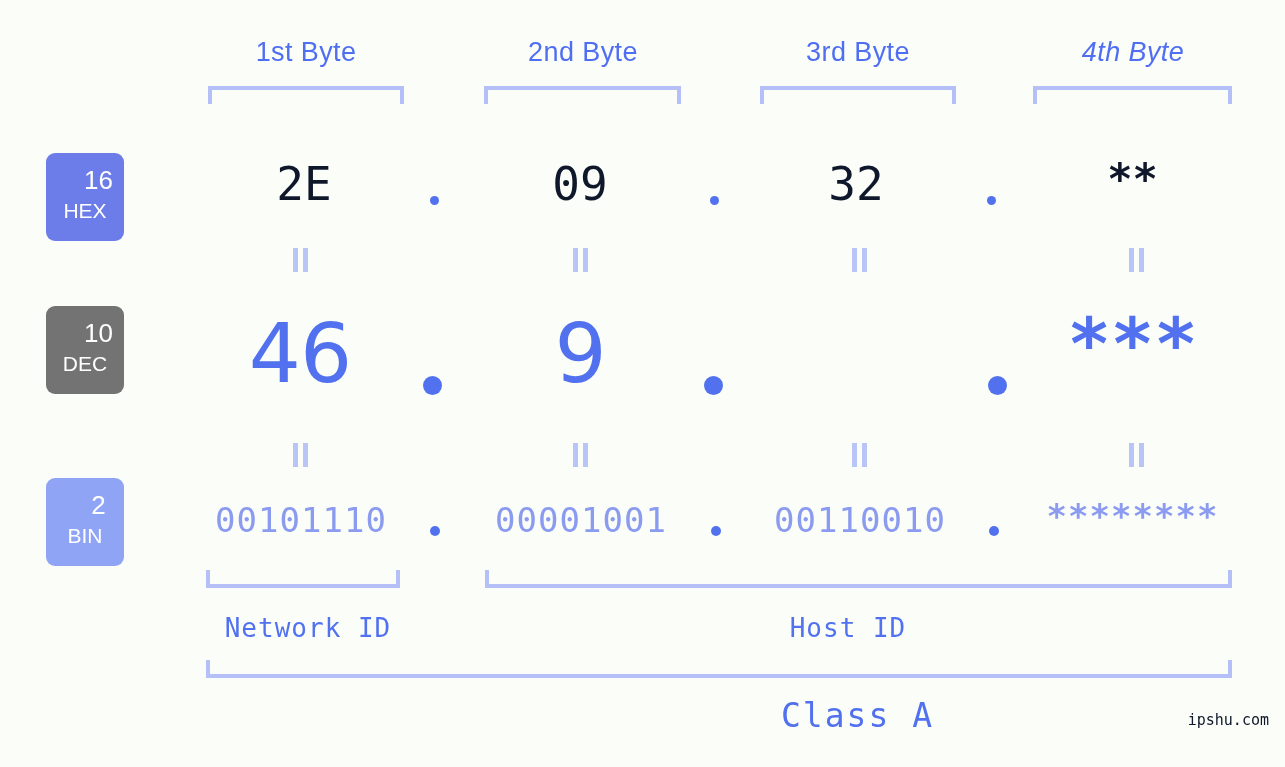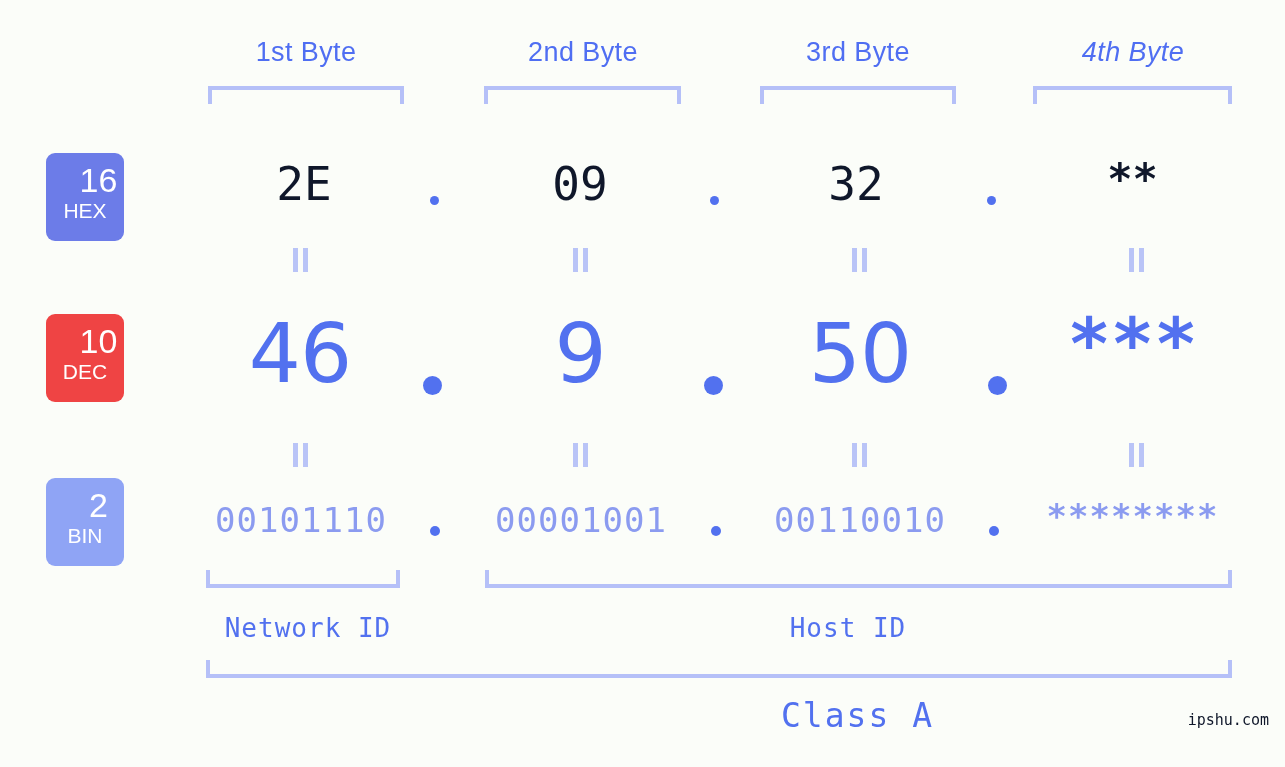--- a/index.html
+++ b/index.html
@@ -57,21 +57,21 @@
     width: 78px;
     height: 88px;
     border-radius: 9px;
     color: #ffffff;
     text-align: center;
     box-sizing: border-box;
     padding-top: 8px;
   }
   .badge .num {
     display: block;
-    font-size: 34px;
+    font-size: 26px;
     line-height: 38px;
     font-weight: 400;
     padding-left: 27px;
   }
   .badge .nm {
     display: block;
     font-size: 21px;
     line-height: 24px;
     font-weight: 400;
   }
@@ -176,21 +176,21 @@
 
   <div class="bracket-top" style="left:208px; top:86px; width:196px;"></div>
   <div class="bracket-top" style="left:484px; top:86px; width:197px;"></div>
   <div class="bracket-top" style="left:760px; top:86px; width:196px;"></div>
   <div class="bracket-top" style="left:1033px; top:86px; width:199px;"></div>
 
   <div class="badge" style="top:153px; background:#6c7ce8;">
     <span class="num">16</span>
     <span class="nm">HEX</span>
   </div>
-  <div class="badge" style="top:314px; background:#ef4444;">
+  <div class="badge" style="top:306px; background:#737373;">
     <span class="num">10</span>
     <span class="nm">DEC</span>
   </div>
   <div class="badge" style="top:478px; background:#8fa4f5;">
     <span class="num">2</span>
     <span class="nm">BIN</span>
   </div>
 
   <div class="cell hex-val" style="left:206px; top:156px; width:196px;">2E</div>
   <div class="dot dot-sm" style="left:430px; top:196px;"></div>
@@ -202,21 +202,20 @@
 
   <div class="eq" style="left:292px; top:248px;"></div>
   <div class="eq" style="left:572px; top:248px;"></div>
   <div class="eq" style="left:851px; top:248px;"></div>
   <div class="eq" style="left:1128px; top:248px;"></div>
 
   <div class="cell dec-val" style="left:202px; top:306px; width:196px;">46</div>
   <div class="dot dot-md" style="left:423px; top:376px;"></div>
   <div class="cell dec-val" style="left:482px; top:306px; width:196px;">9</div>
   <div class="dot dot-md" style="left:704px; top:376px;"></div>
-  <div class="cell dec-val" style="left:762px; top:306px; width:196px;">50</div>
   <div class="dot dot-md" style="left:988px; top:376px;"></div>
   <div class="cell dec-star" style="left:1033px; top:296px; width:199px;">***</div>
 
   <div class="eq" style="left:292px; top:443px;"></div>
   <div class="eq" style="left:572px; top:443px;"></div>
   <div class="eq" style="left:851px; top:443px;"></div>
   <div class="eq" style="left:1128px; top:443px;"></div>
 
   <div class="cell bin-val" style="left:203px; top:498px; width:196px;text-align:center;">00101110</div>
   <div class="dot dot-bn" style="left:430px; top:526px;"></div>

